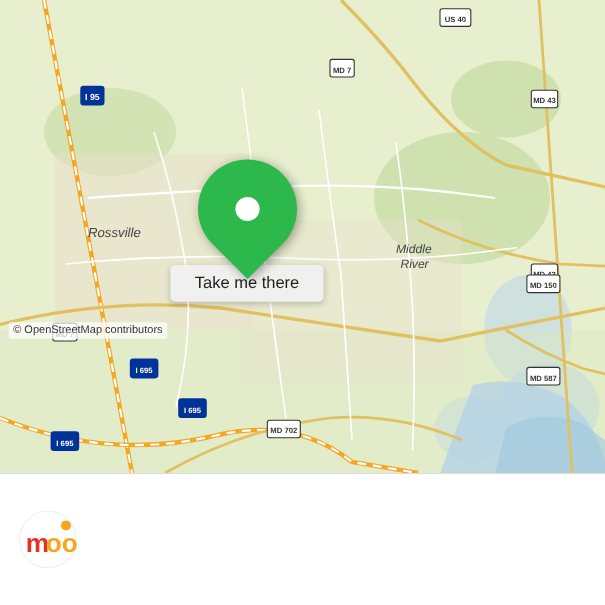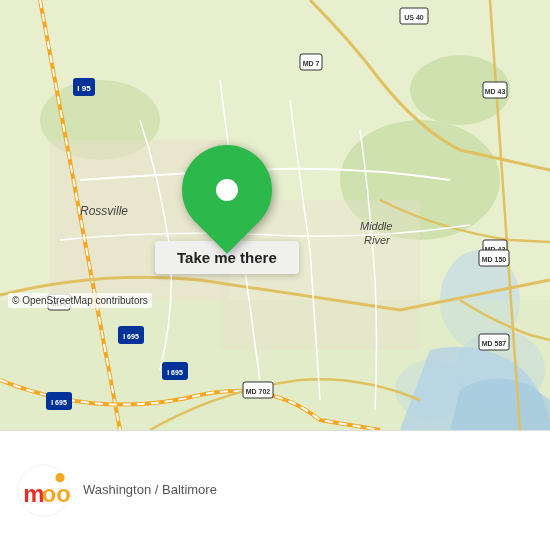--- a/index.html
+++ b/index.html
@@ -103,21 +103,21 @@
       border: 3px solid #fff;
     }
 
     .take-me-there-btn {
       background: rgba(240,240,240,0.95);
       color: #222;
       border: none;
       padding: 8px 22px;
       border-radius: 4px;
       font-size: 15px;
-      font-weight: 700;
+      font-weight: 400;
       cursor: pointer;
       box-shadow: 0 2px 6px rgba(0,0,0,0.2);
       margin-top: 2px;
       white-space: nowrap;
     }
 
     
     svg.map-svg {
       position: absolute;
       top: 0; left: 0;
@@ -233,15 +233,14 @@
 
       <circle cx="30" cy="30" r="28" fill="#fff" stroke="#eee" stroke-width="1"></circle>
 
       <text x="8" y="42" font-size="26" font-weight="900" font-family="Arial" fill="#e63022">m</text>
       <text x="28" y="42" font-size="26" font-weight="900" font-family="Arial" fill="#f5a623">oovit</text>
 
       <circle cx="48" cy="16" r="5" fill="#f5a623"></circle>
     </svg>
   </div>
   <div class="address-info">
-    <div class="city-line">Washington / Baltimore</div>
   </div>
 </div>
 
 </body></html>

